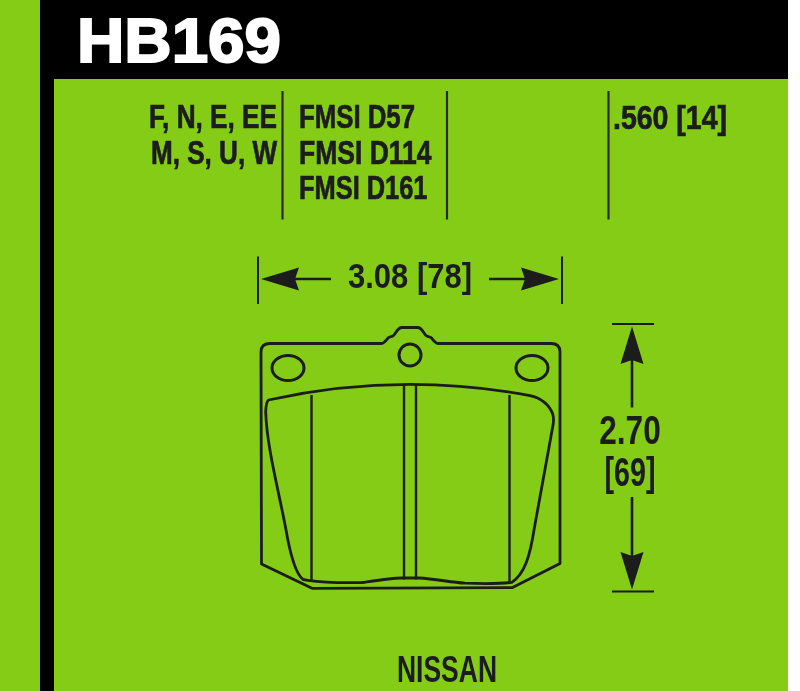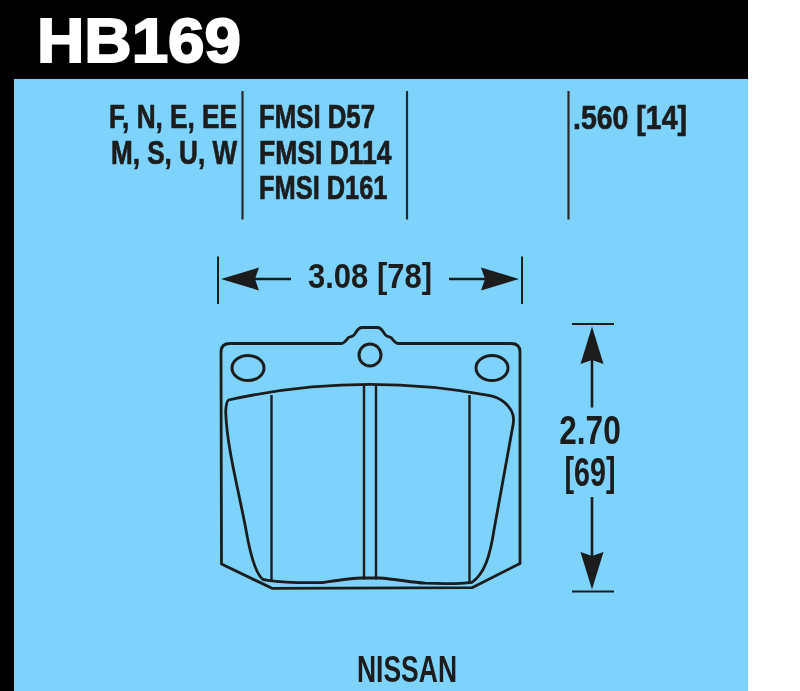--- a/index.html
+++ b/index.html
@@ -1,16 +1,16 @@
 <!DOCTYPE html>
 <html><head>
 <meta charset="utf-8">
 <style>
   html,body{margin:0;padding:0;background:#fff;}
-  #page{width:748px;height:691px;position:relative;overflow:hidden;background:#7dd3fc;}
+  #page{width:748px;height:691px;position:relative;overflow:hidden;background:#84cc16;padding-left:40px;}
   svg{display:block;}
   text{font-family:"Liberation Sans",sans-serif;font-weight:bold;}
 </style>
 </head>
 <body>
 <div id="page">
 <svg width="800" height="691" viewBox="0 0 800 691" xmlns="http://www.w3.org/2000/svg">
 
   <rect x="0" y="0" width="800" height="79" fill="#000"></rect>
   <rect x="0" y="0" width="14" height="691" fill="#000"></rect>

